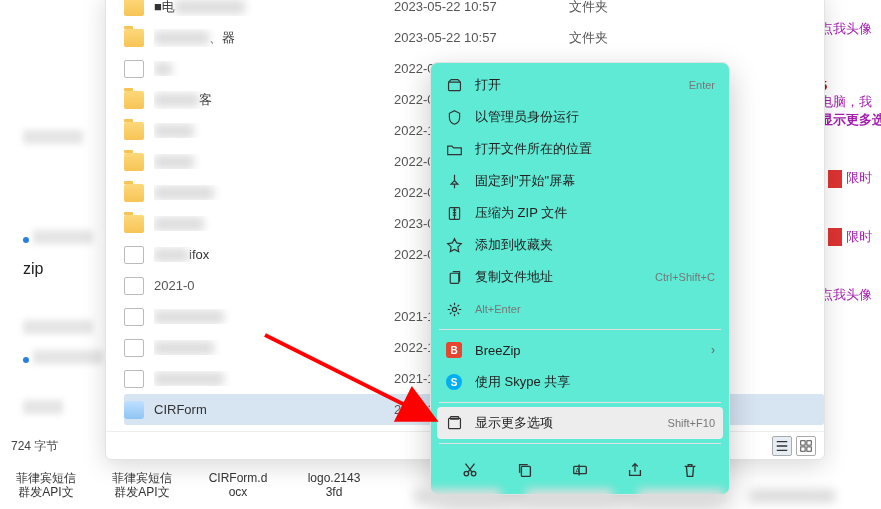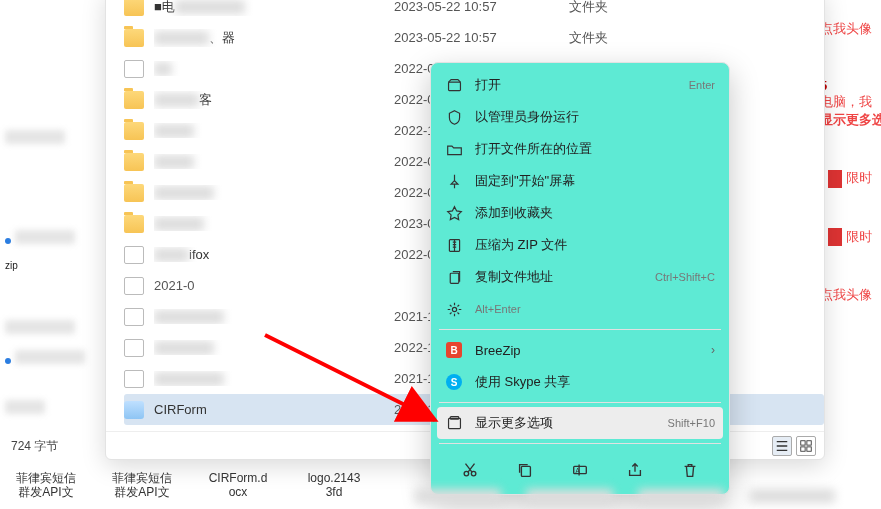--- a/index.html
+++ b/index.html
@@ -1,26 +1,26 @@
 <!DOCTYPE html>
 <html><head>
 <meta charset="utf-8">
 <style>
   * { margin: 0; padding: 0; box-sizing: border-box; font-family: "Microsoft YaHei", "Segoe UI", Arial, sans-serif; }
   html, body { width: 881px; height: 509px; overflow: hidden; background: #fff; }
   .viewport { position: relative; width: 881px; height: 509px; }
 
   
   .right-bg { position:absolute; right:0; top:0; width:65px; height:509px; background:#fff; display:flex; flex-direction:column; gap:40px; padding-top:20px; }
-  .right-snip { font-size:13px; color:#ef4444; white-space:nowrap; padding-left:4px; }
+  .right-snip { font-size:13px; color:#a21caf; white-space:nowrap; padding-left:4px; }
   .red-block { display:inline-block; width:14px; height:18px; background:#d33; vertical-align:middle; margin-right:4px; }
 
   
   .left-strip { position:absolute; left:0; top:0; width:105px; height:509px; background:#fff; }
-  .left-strip .item { position:absolute; left:5px; font-size:10px; color:#222; }
+  .left-strip .item { position:absolute; left:23px; font-size:16px; color:#222; }
   .blur-box { display:inline-block; background:#e5e5e5; border-radius:2px; filter:blur(3px); }
   .dot { display:inline-block; width:6px; height:6px; border-radius:50%; background:#2a7de1; margin-right:4px; vertical-align:middle; }
 
   
   .explorer { position:absolute; left:105px; top:-10px; width:720px; height:470px; background:#fff; border:1px solid #e3e3e3; border-radius:6px; box-shadow:0 6px 24px rgba(0,0,0,.15); }
   .file-list { position:absolute; left:18px; top:0; right:0; bottom:28px; overflow:hidden; }
   .file-row { display:flex; align-items:center; height:31px; font-size:13px; color:#333; }
   .file-row.selected { background:#d7e4f2; border-radius:3px; }
   .ficon { width:20px; height:18px; margin-right:10px; flex:0 0 auto; }
   .ficon.folder { background:linear-gradient(#fdd87a,#f7c455); border-radius:2px; position:relative; }
@@ -225,33 +225,33 @@
         <div class="ctx-icon">
           <svg viewBox="0 0 20 20">
             <path d="M10 2v7l4 4H6l4-4M10 13v5"></path>
           </svg>
         </div>
         <div class="ctx-label">固定到"开始"屏幕</div>
       </div>
       <div class="ctx-item">
         <div class="ctx-icon">
           <svg viewBox="0 0 20 20">
-            <path d="M10 2l2.5 5 5.5.8-4 3.9.9 5.5L10 14.6 5.1 17.2l.9-5.5-4-3.9L7.5 7z"></path>
-          </svg>
-        </div>
-        <div class="ctx-label">添加到收藏夹</div>
-      </div>
-      <div class="ctx-item">
-        <div class="ctx-icon">
-          <svg viewBox="0 0 20 20">
             <rect x="4" y="3" width="12" height="14" rx="1"></rect>
             <path d="M10 3v14M8 6h4M8 9h4M8 12h4"></path>
           </svg>
         </div>
         <div class="ctx-label">压缩为 ZIP 文件</div>
+      </div>
+      <div class="ctx-item">
+        <div class="ctx-icon">
+          <svg viewBox="0 0 20 20">
+            <path d="M10 2l2.5 5 5.5.8-4 3.9.9 5.5L10 14.6 5.1 17.2l.9-5.5-4-3.9L7.5 7z"></path>
+          </svg>
+        </div>
+        <div class="ctx-label">添加到收藏夹</div>
       </div>
       <div class="ctx-item">
         <div class="ctx-icon">
           <svg viewBox="0 0 20 20">
             <rect x="5" y="5" width="10" height="12" rx="1"></rect>
             <path d="M8 3h8v12"></path>
           </svg>
         </div>
         <div class="ctx-label">复制文件地址</div>
         <div class="ctx-accel">Ctrl+Shift+C</div>

